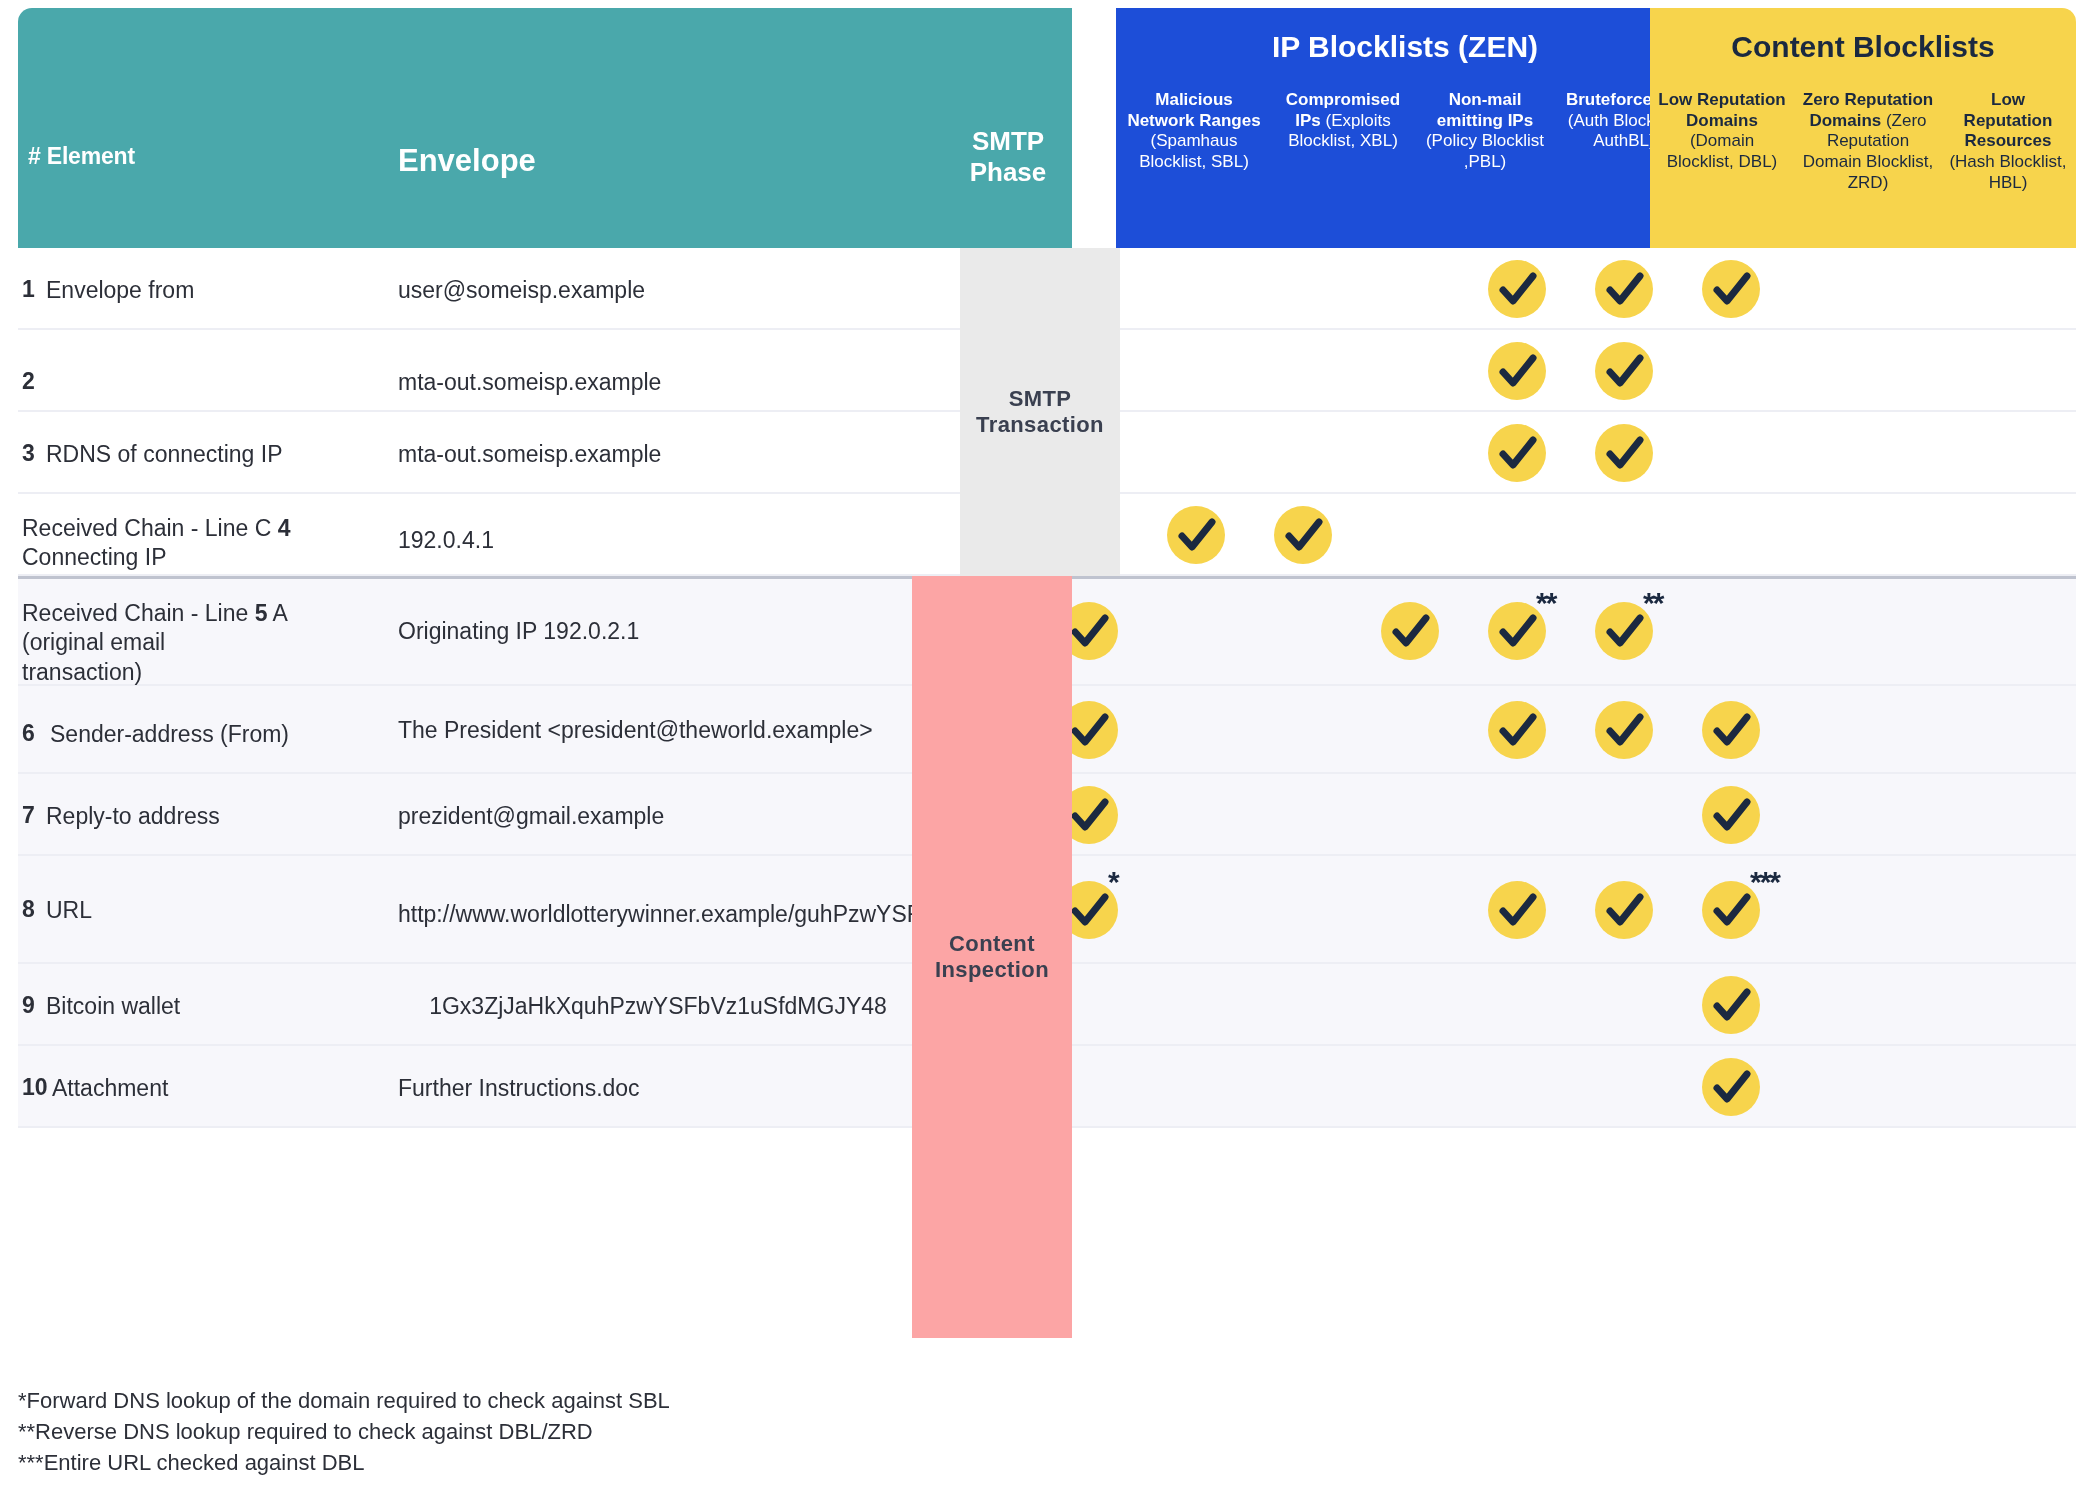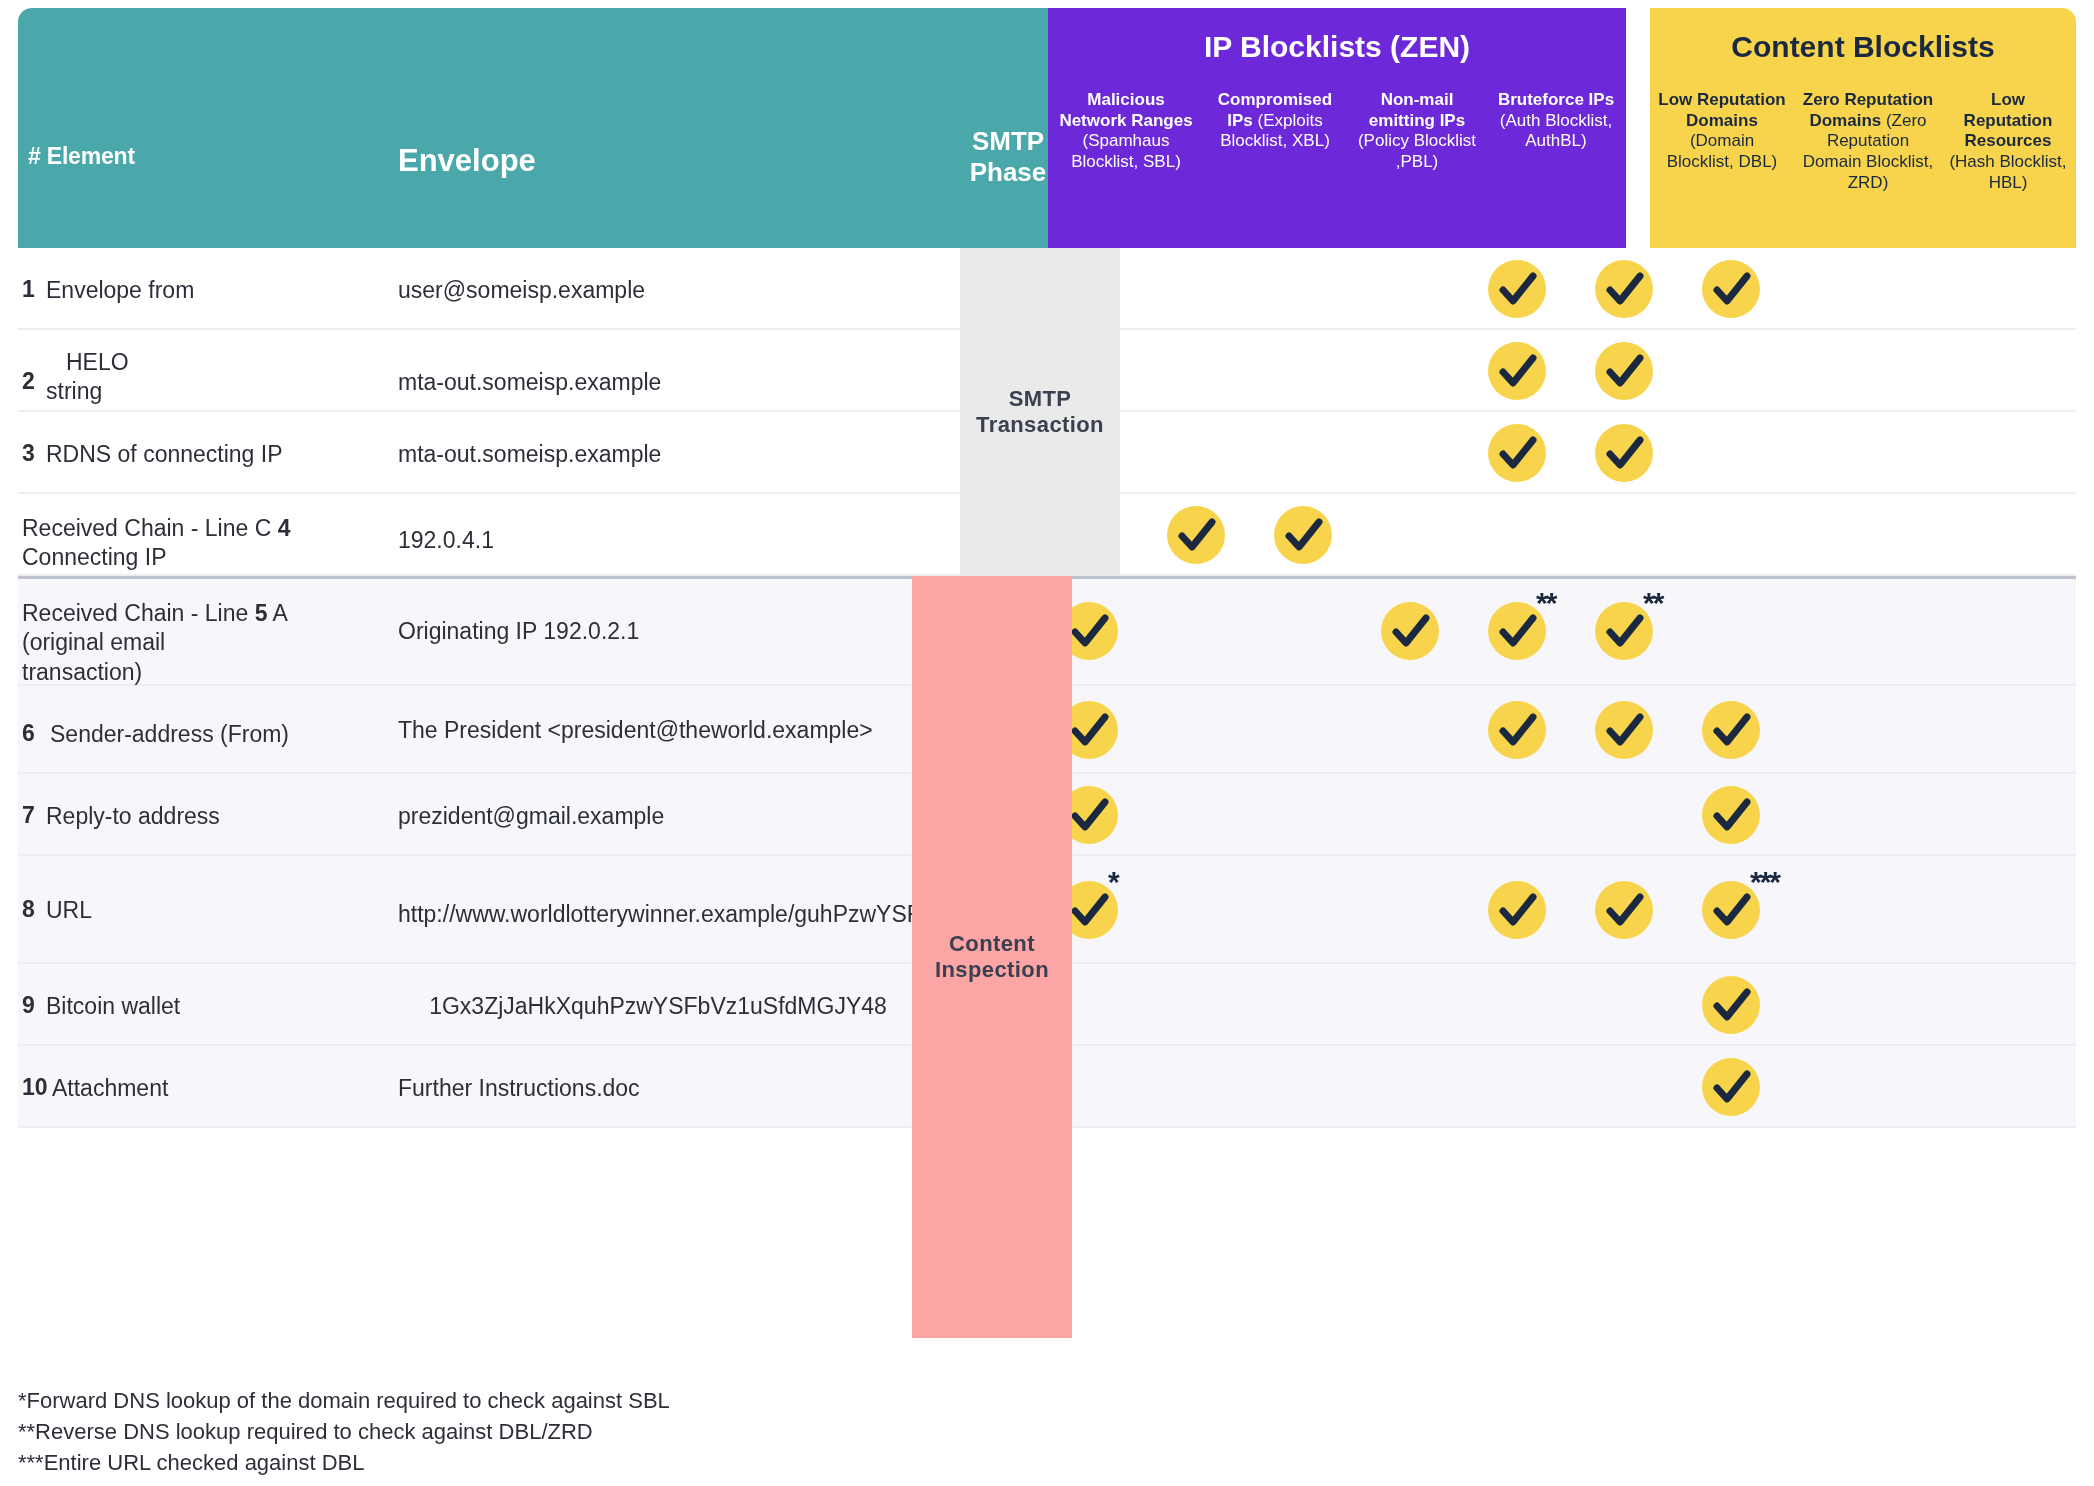--- a/index.html
+++ b/index.html
@@ -62,25 +62,25 @@
     width: 140px;
     text-align: center;
     color: #ffffff;
     font-size: 26px;
     font-weight: bold;
     line-height: 1.18;
   }
 
   .hdr-navy {
     position: absolute;
-    left: 1048px;
+    left: 1116px;
     top: 0;
     width: 578px;
     height: 240px;
-    background: #6d28d9;
+    background: #1d4ed8;
   }
 
   .hdr-yellow {
     position: absolute;
     left: 1650px;
     top: 0;
     width: 426px;
     height: 240px;
     background: #f7d44c;
     border-radius: 0 14px 0 0;
@@ -303,21 +303,20 @@
         </svg>
       </div>
       <div class="chk" style="left: 1702px; top: 12px;">
         <div class="disc"></div>
         <svg width="58" height="58" viewBox="0 0 58 58">
           <path d="M15 30 L25 41 L45 16" fill="none" stroke="#1b2940" stroke-width="7" stroke-linecap="round" stroke-linejoin="round"></path>
         </svg>
       </div>
       <div class="row" style="top: 82px; height: 82px;">
         <div class="cell-num" style="left: 4px; top: 38px;">2</div>
-        <div class="cell-el" style="left: 28px; top: 18px; width: 330px;"><span style="margin-left:20px">HELO</span><br>string</div>
         <div class="cell-ex" style="top: 38px;">mta-out.someisp.example</div>
       </div>
       <div class="chk" style="left: 1060px; top: 94px;">
         <div class="disc"></div>
         <svg width="58" height="58" viewBox="0 0 58 58">
           <path d="M15 30 L25 41 L45 16" fill="none" stroke="#1b2940" stroke-width="7" stroke-linecap="round" stroke-linejoin="round"></path>
         </svg>
         <span class="star">*</span>
       </div>
       <div class="chk" style="left: 1488px; top: 94px;">

